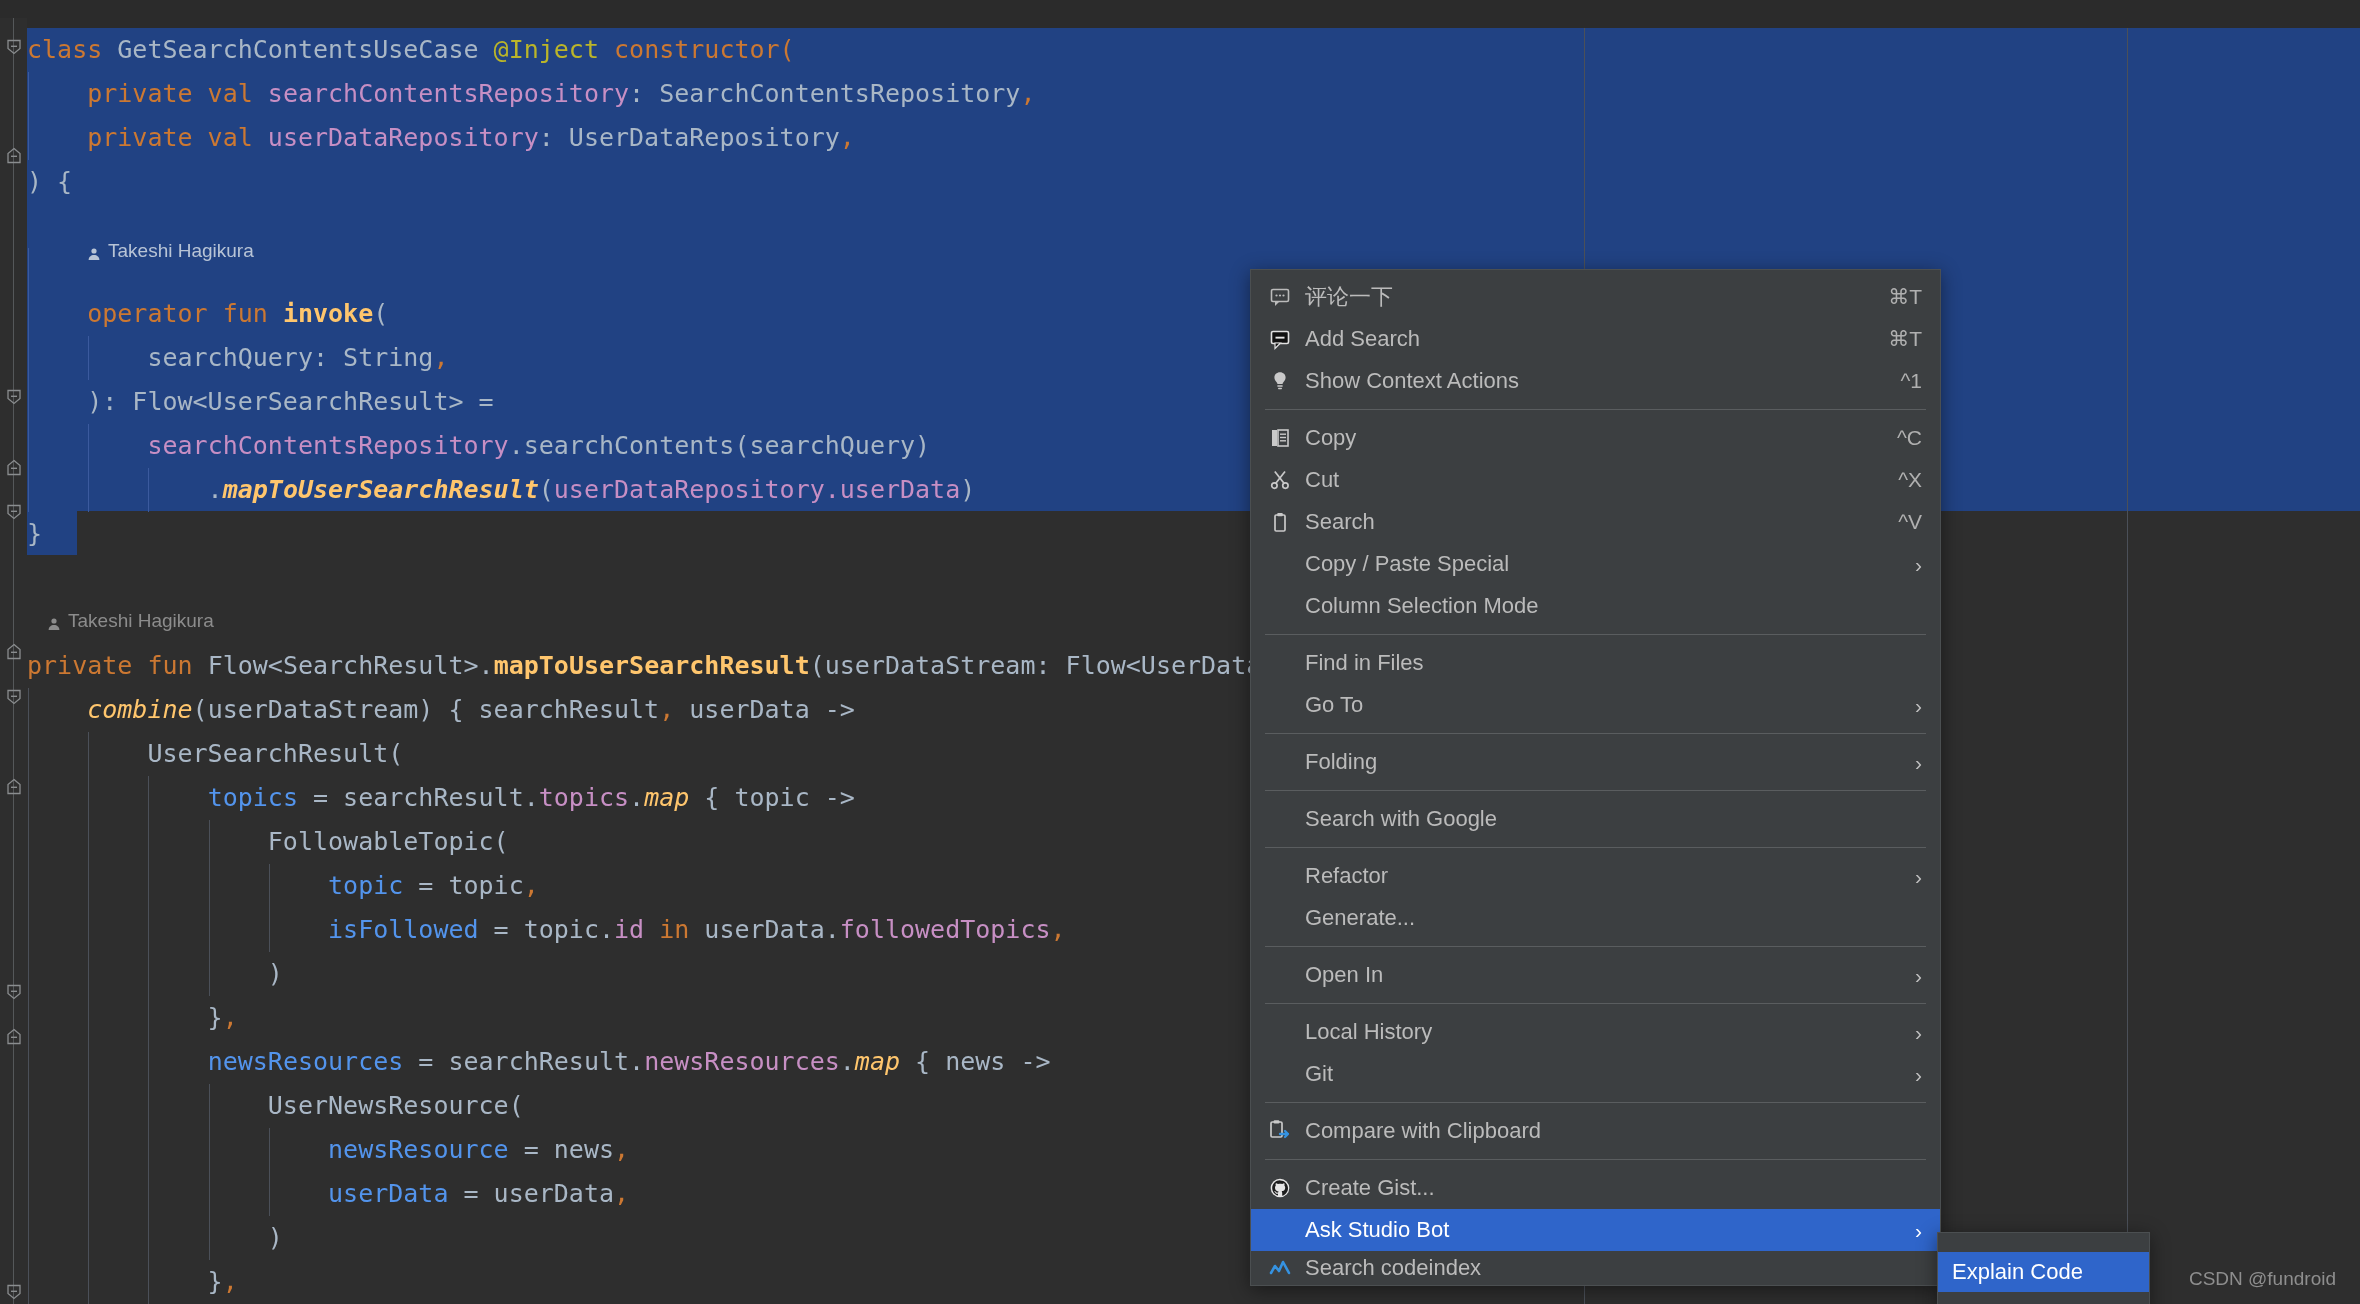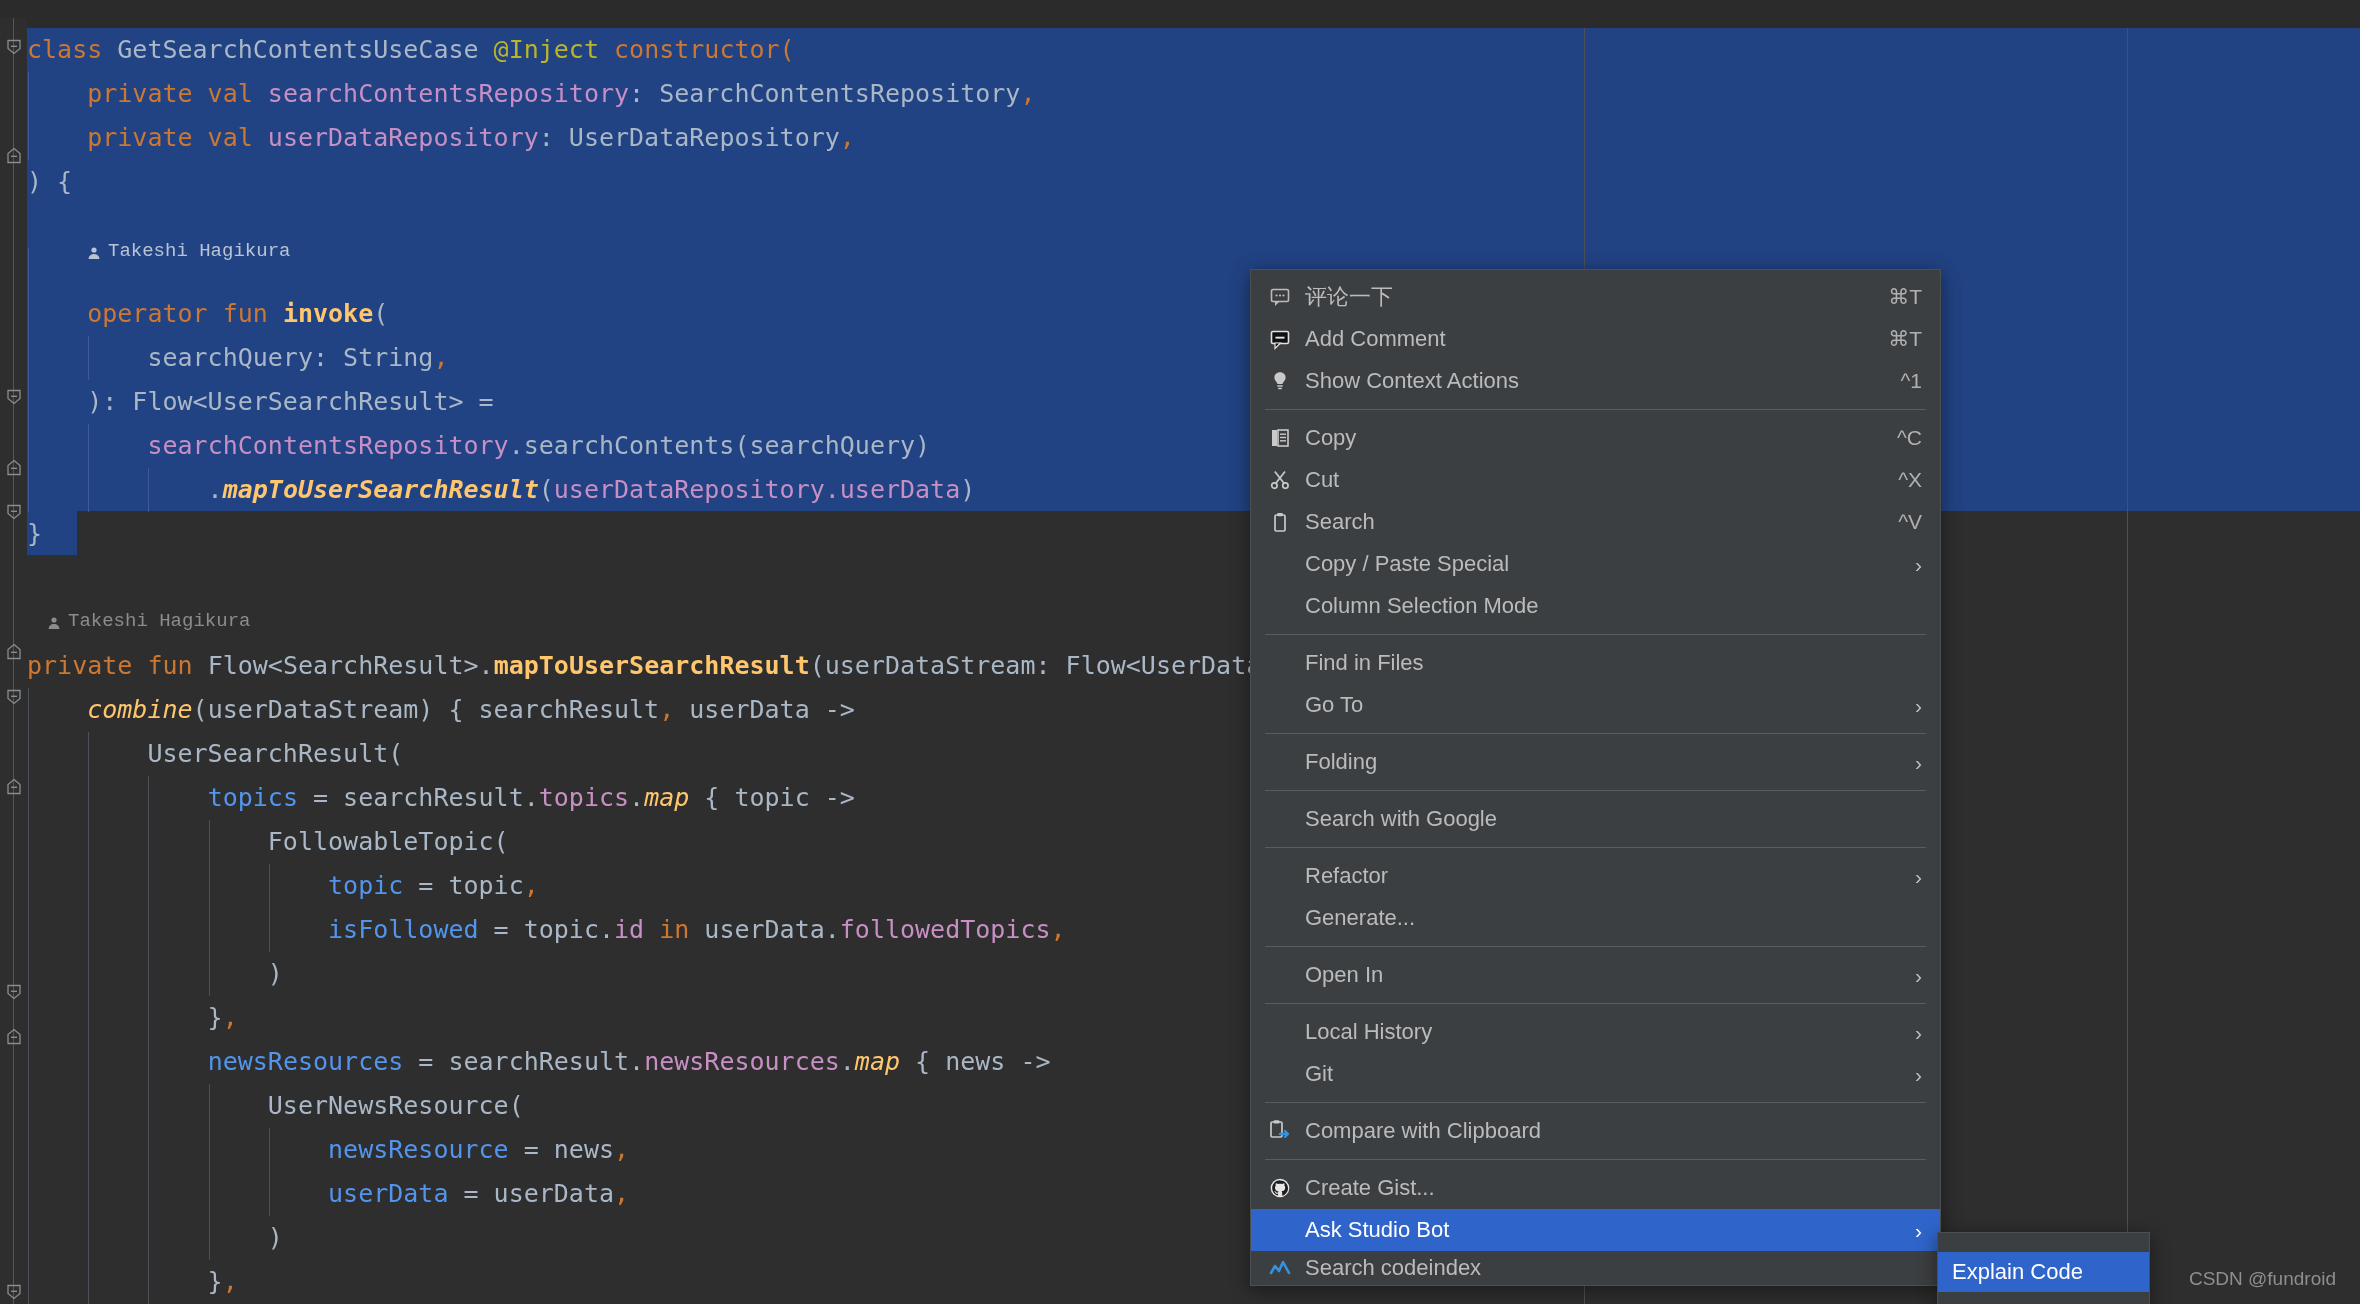--- a/index.html
+++ b/index.html
@@ -73,21 +73,21 @@
   .cls{color:#a9b7c6;}
   .comma{color:#cc7832;}
 
   
   .iguide{position:absolute;width:1px;background:#4b5059;}
   .iguide-sel{position:absolute;width:1px;background:#3b5a9e;}
 
   
   .author{
     position:absolute;
-    font-family:Liberation Mono, monospace;
+    font-family:Liberation Sans, sans-serif;
     font-size:19px;
     color:#8c8c8c;
     display:flex;align-items:center;gap:7px;
   }
   .author.on-sel{color:#b8c4d6;}
   .person-ico{display:inline-block;width:14px;height:14px;}
 
   
   #ctx-menu{
     position:absolute;
@@ -284,21 +284,21 @@
       <span class="mi-accel">⌘T</span>
     </div>
     <div class="mi">
       <span class="mi-ico">
         <svg width="22" height="22" viewBox="0 0 22 22">
           <rect x="2.5" y="3.5" width="17" height="12" rx="1.5" fill="#111" stroke="#e0e0e0" stroke-width="1.6"></rect>
           <polygon points="6,15 6,20.5 11.5,15" fill="#111" stroke="#e0e0e0" stroke-width="1.2"></polygon>
           <rect x="6.5" y="8.7" width="9" height="1.9" fill="#e8e8e8"></rect>
         </svg>
       </span>
-      <span class="mi-label">Add Comment</span>
+      <span class="mi-label">Add Search</span>
       <span class="mi-accel">⌘T</span>
     </div>
     <div class="mi">
       <span class="mi-ico">
         <svg width="22" height="22" viewBox="0 0 22 22">
           <path d="M11 2.2c-3.3 0-5.6 2.4-5.6 5.4 0 2.3 1.3 3.5 2.2 4.6.5.6.8 1.1.8 1.7h5.2c0-.6.3-1.1.8-1.7.9-1.1 2.2-2.3 2.2-4.6 0-3-2.3-5.4-5.6-5.4z" fill="#c9c9c9"></path>
           <rect x="8.2" y="15.2" width="5.6" height="1.5" rx=".7" fill="#c9c9c9"></rect>
           <rect x="9" y="17.7" width="4" height="1.5" rx=".7" fill="#c9c9c9"></rect>
         </svg>
       </span>

